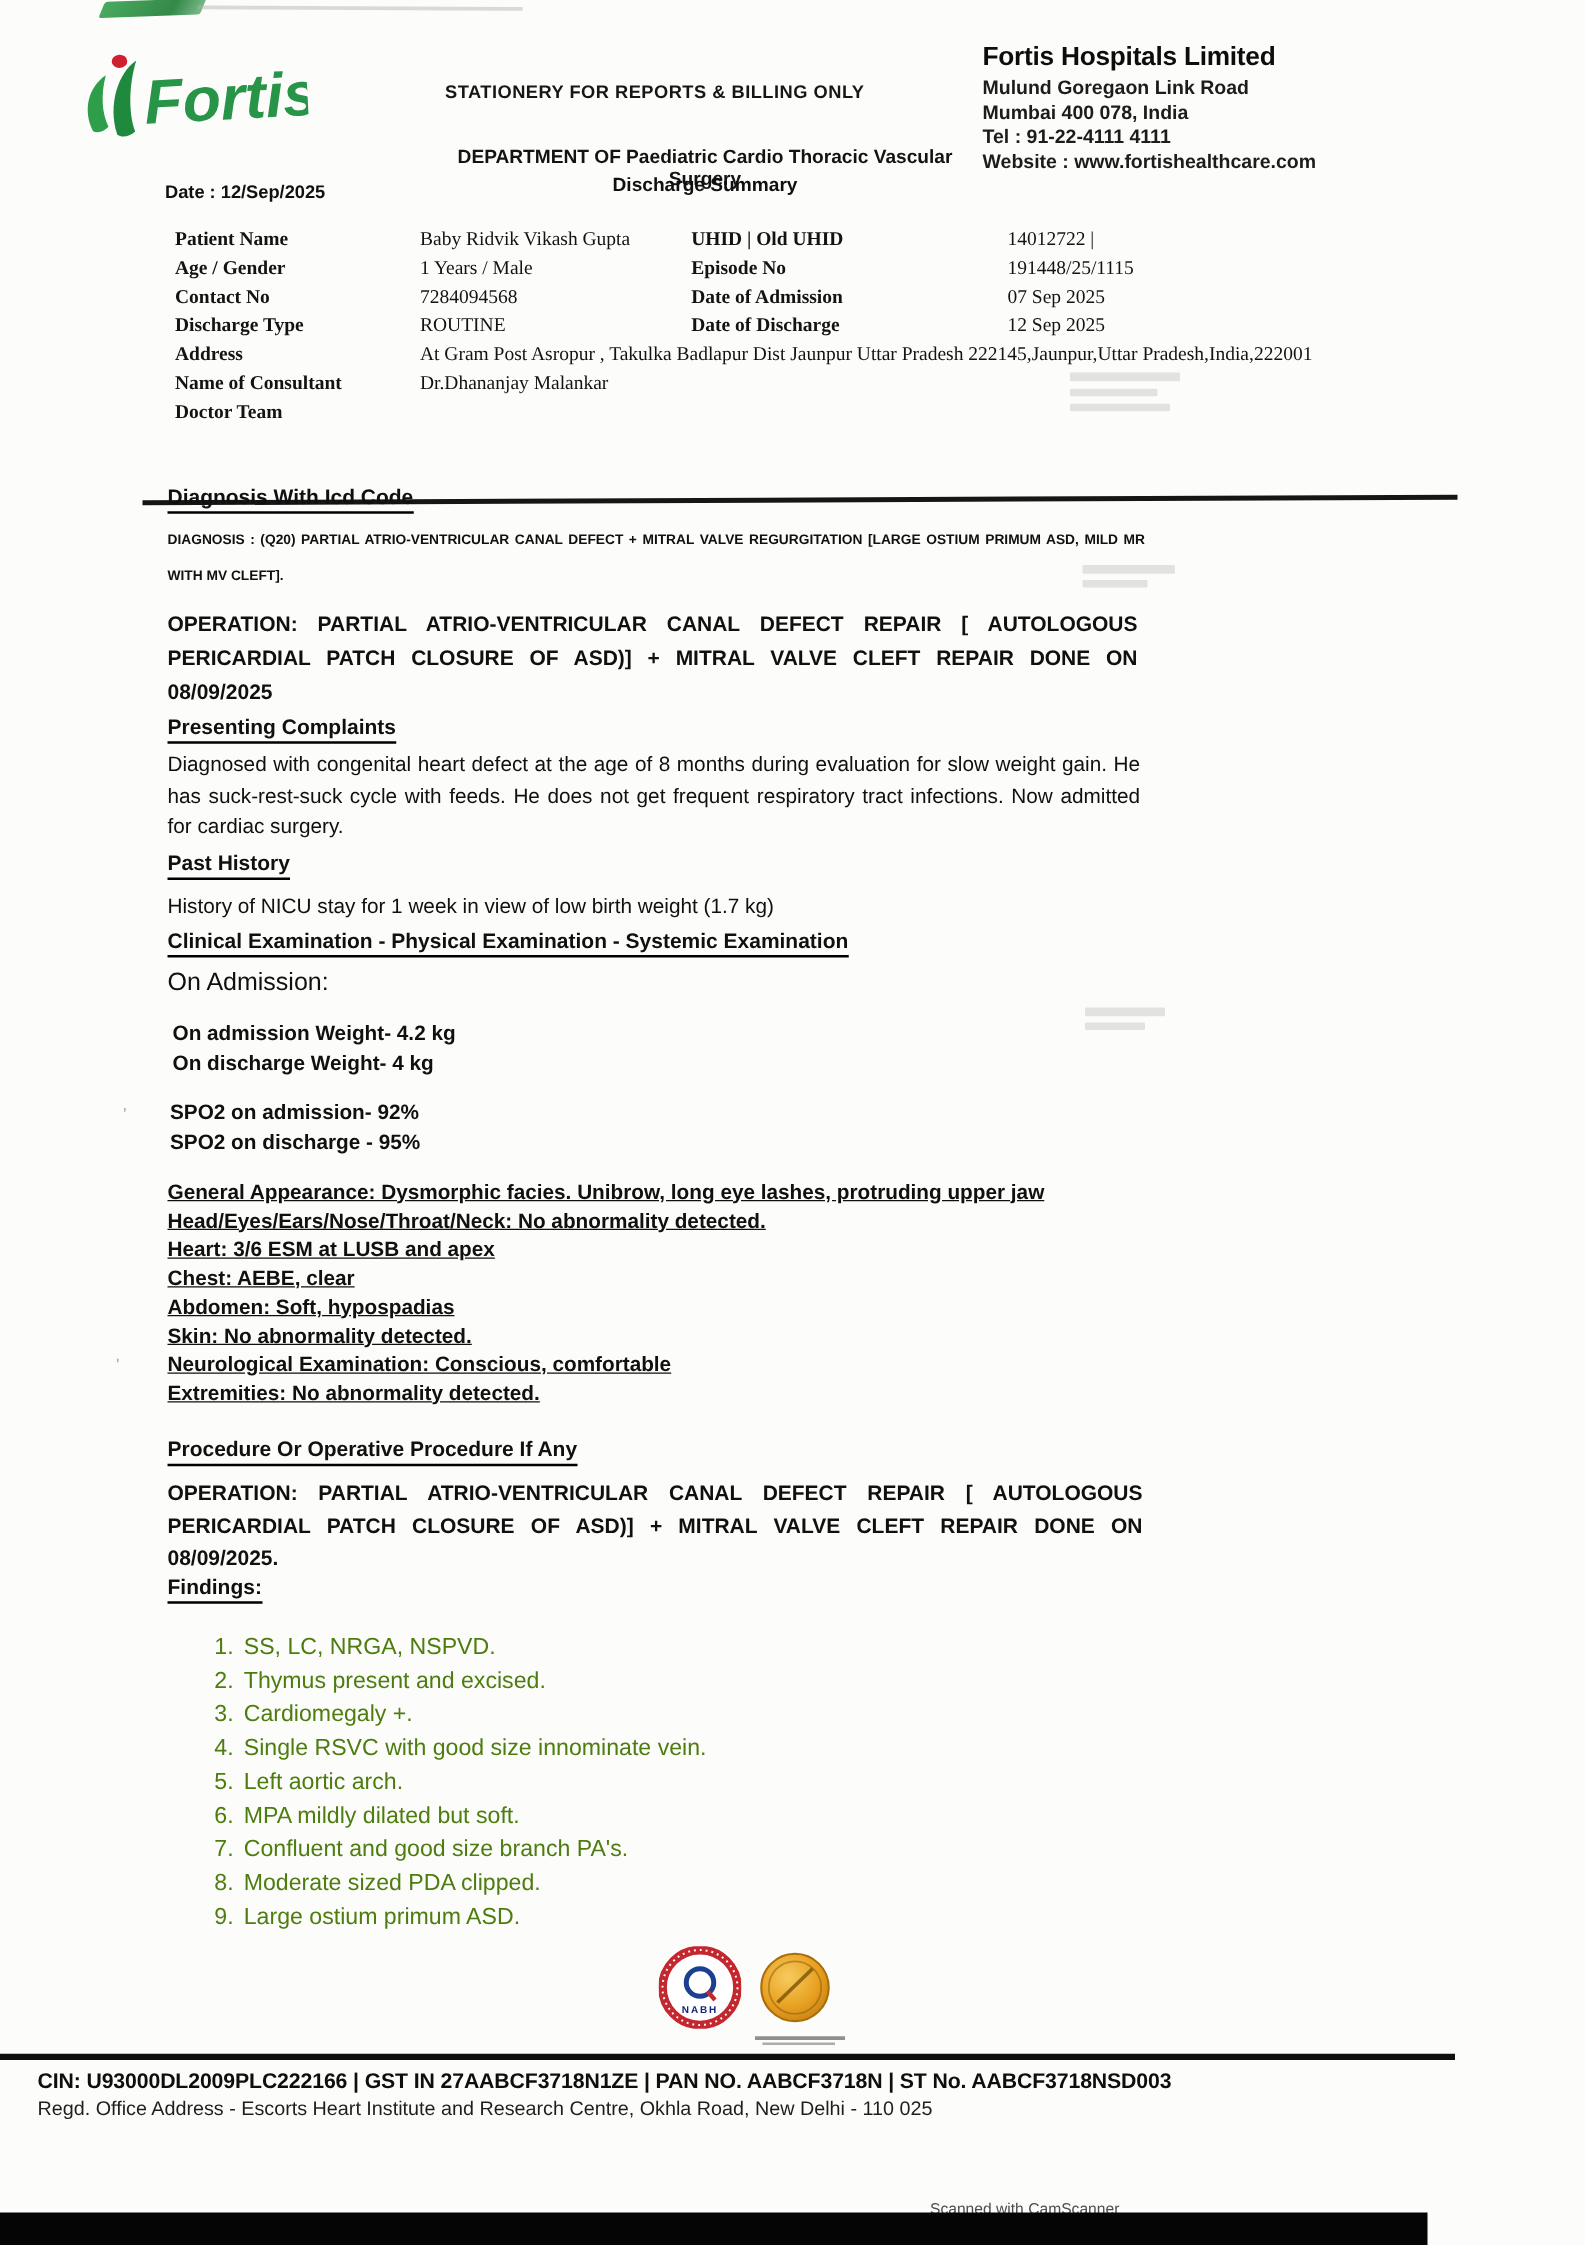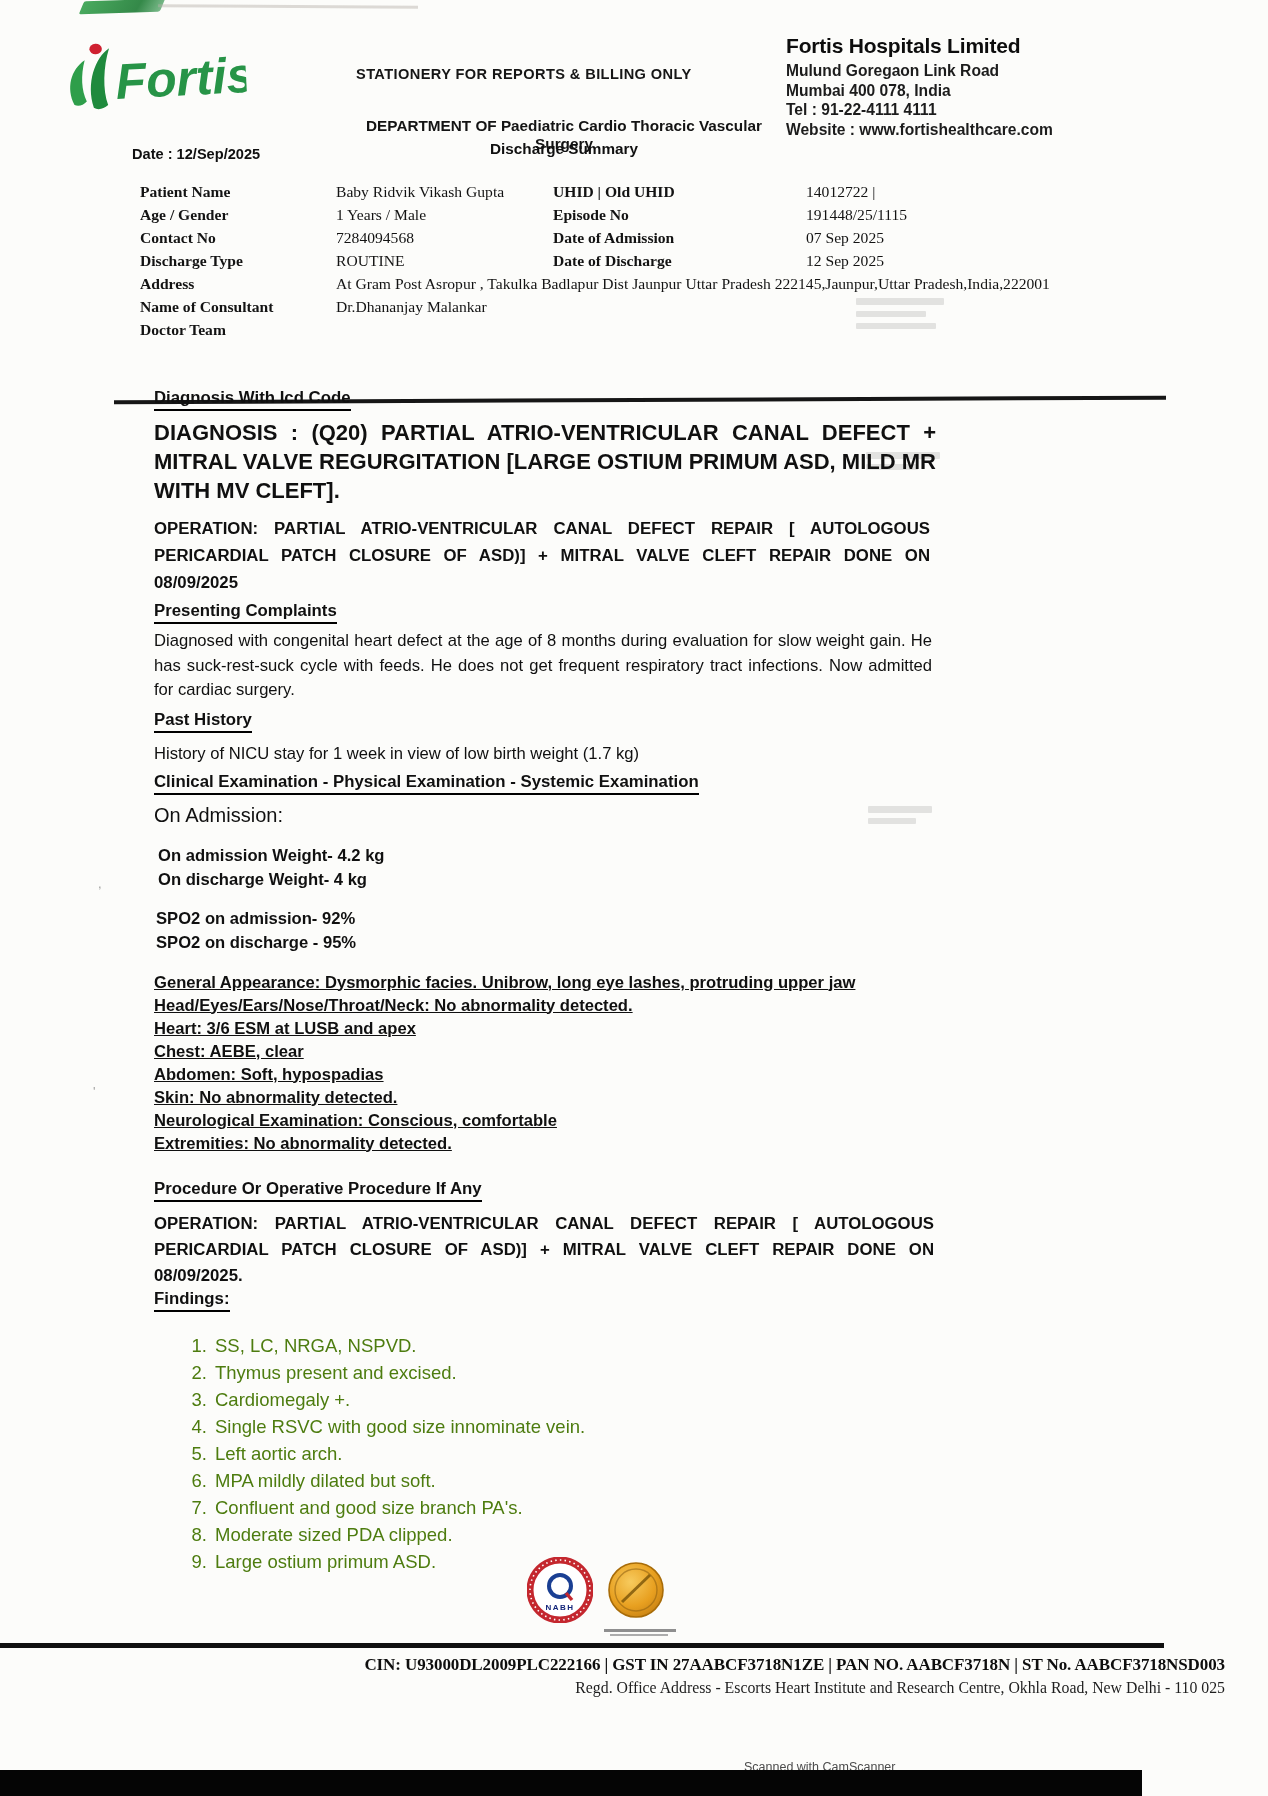--- a/index.html
+++ b/index.html
@@ -22,25 +22,25 @@
 
   
   .patient{left:140px;top:180px;width:1044px;font-family:"Liberation Serif",serif;font-size:15.6px;color:#131313;}
   .prow{display:grid;grid-template-columns:196px 217px 253px 1fr;line-height:23px;}
   .prow.wide{grid-template-columns:196px 1fr;}
   .plabel{font-weight:bold;}
 
   .divider{left:114px;top:398px;width:1052px;height:4px;background:#161616;transform:rotate(-.25deg);}
 
   
-  .main{left:154px;top:383px;width:790px;}
+  .main{left:134px;top:383px;width:790px;}
   .sec-h{font-size:16.8px;font-weight:bold;line-height:20px;}
   .sec-h span{display:inline-block;border-bottom:2.4px solid #000;padding-bottom:1px;}
   .h-diagnosis{margin-top:5px;}
-  .p-diagnosis{margin-top:7px;font-size:22px;font-weight:bold;line-height:29px;text-align:justify;width:782px;}
+  .p-diagnosis{margin-top:7px;font-size:11px;font-weight:bold;line-height:29px;text-align:justify;width:782px;}
   .p-operation{margin-top:10px;font-size:16.8px;font-weight:bold;line-height:27px;text-align:justify;width:776px;}
   .h-presenting{margin-top:5px;}
   .p-presenting{margin-top:5px;font-size:16.6px;line-height:24.5px;text-align:justify;width:778px;}
   .h-past{margin-top:7px;}
   .p-nicu{margin-top:9px;font-size:16.6px;line-height:23px;}
   .h-clinical{margin-top:7px;}
   .p-onadm{margin-top:9px;font-size:20px;line-height:23px;font-weight:400;}
   .vitals{padding-left:4px;font-size:16.6px;line-height:23.5px;font-weight:600;}
   .weights{margin-top:17px;padding-left:4px;font-size:16.6px;line-height:24px;font-weight:600;}
   .spo2{margin-top:15px;padding-left:2px;font-size:16.6px;line-height:24px;font-weight:600;}
@@ -53,21 +53,21 @@
 
   
   .seal{overflow:visible;}
   .seal-nabh{left:527px;top:1557px;}
   .seal-gold{left:607px;top:1561px;}
   .seal-cap1{left:604px;top:1629px;width:72px;height:2.6px;background:#6b6b6b;opacity:.75;}
   .seal-cap2{left:610px;top:1634px;width:58px;height:2.2px;background:#8a8a8a;opacity:.7;}
 
   
   .foot-rule{left:0;top:1643px;width:1164px;height:4.5px;background:#101010;}
-  .foot{left:20px;top:1655px;width:1205px;text-align:right;font-family:Liberation Serif, serif;}
+  .foot{left:30px;top:1655px;width:1205px;text-align:left;}
   .foot-cin{font-size:17px;font-weight:bold;letter-spacing:-.1px;color:#0e0e0e;}
   .foot-regd{margin-top:4px;font-size:15.8px;color:#1e1e1e;}
   .cam-note{left:744px;top:1760px;font-size:12.5px;color:#4c4c4c;}
   .bottom-bar{left:0;top:1770px;width:1142px;height:26px;background:#050505;}
 
   
   .ghost{opacity:.18;}
   .ghost i{display:block;background:#6f6f6f;border-radius:1px;}
   .mark{color:#777;font-size:13px;opacity:.7;}
 </style>

